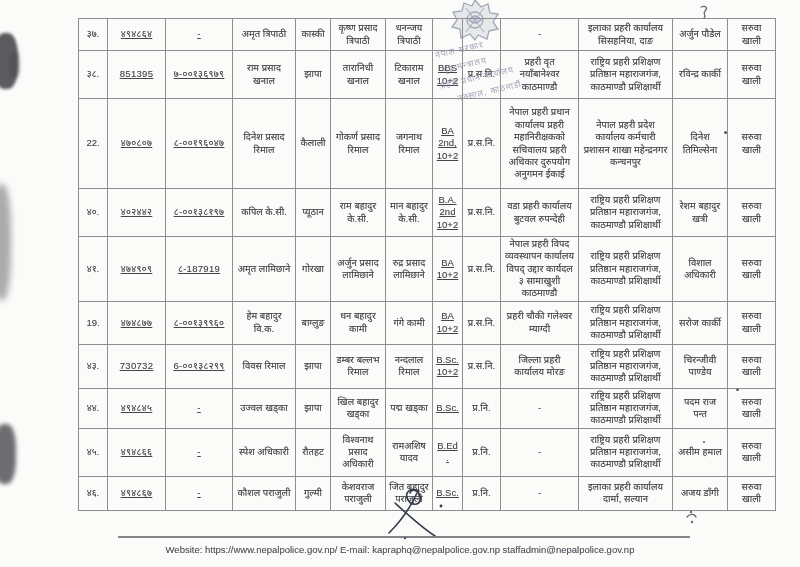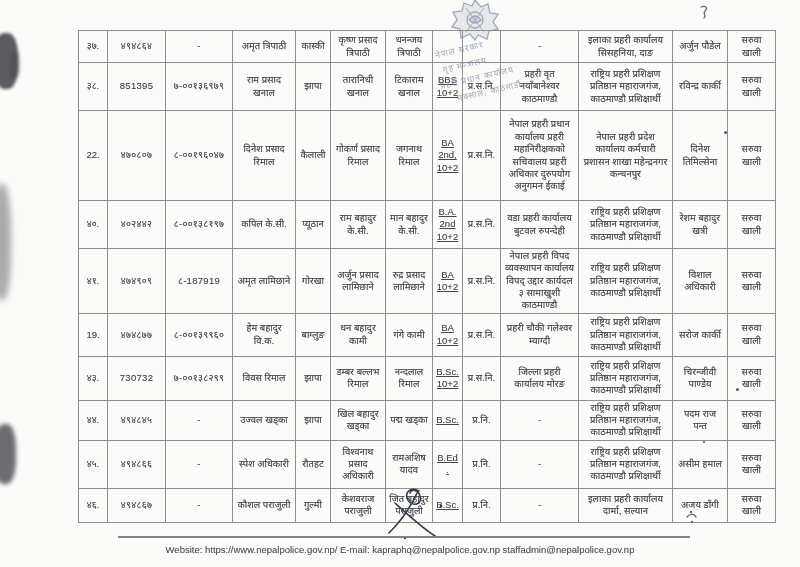--- a/index.html
+++ b/index.html
@@ -4,21 +4,21 @@
 <style>
   html,body{margin:0;padding:0;}
   body{
     width:800px;height:567px;position:relative;overflow:hidden;
     background:#fbfbf9;
     font-family:"Liberation Sans","DejaVu Sans",sans-serif;
     color:#3e3e44;
   }
   
   table.roster{
-    position:absolute;left:78px;top:30px;width:697px;
+    position:absolute;left:78px;top:18px;width:697px;
     border-collapse:collapse;table-layout:fixed;
     background:transparent;
   }
   table.roster td{
     border:1px solid #8f8f8f;
     font-size:9.5px;line-height:1.3;
     padding:1px 3px;
     text-align:center;vertical-align:middle;
     color:#45454b;
     text-shadow:0 0 0.5px rgba(120,120,125,.55);
@@ -28,21 +28,21 @@
   tr:nth-child(2){height:48px}
   tr:nth-child(3){height:90px}
   tr:nth-child(4){height:48px}
   tr:nth-child(5){height:57px}
   tr:nth-child(6){height:43px}
   tr:nth-child(7){height:44px}
   tr:nth-child(8){height:38px}
   tr:nth-child(9){height:48px}
   tr:nth-child(10){height:34px}
   td.col-sn{font-size:9px;}
-  td.col-reg_no,td.col-citizenship_no{font-size:8px;color:#4c4c55;letter-spacing:.3px;}
+  td.col-reg_no,td.col-citizenship_no{font-size:8px;color:#4c4c55;letter-spacing:.3px;text-decoration:underline;}
   td.col-name,td.col-father_name,td.col-grandfather_name,
   td.col-current_office,td.col-assigned_office,td.col-recommended_by{text-align:left;padding-left:4px;}
   td.col-education{font-size:7px;color:#55565e;padding:1px;text-decoration:underline;}
   td.col-rank{font-size:8.5px;}
   td.col-status{font-size:9px;}
   td.dash{text-align:center;}
   
   .stamp{position:absolute;left:424px;top:-4px;width:170px;height:125px;
          opacity:.8;pointer-events:none;}
   .stamp svg{position:absolute;left:22px;top:2px;}
@@ -193,21 +193,21 @@
         <td class="col-education">BA 10+2</td>
         <td class="col-rank">प्र.स.नि.</td>
         <td class="col-current_office">प्रहरी चौकी गलेश्वर म्याग्दी</td>
         <td class="col-assigned_office">राष्ट्रिय प्रहरी प्रशिक्षण प्रतिष्ठान महाराजगंज, काठमाण्डौ प्रशिक्षार्थी</td>
         <td class="col-recommended_by">सरोज कार्की</td>
         <td class="col-status">सरुवा खाली</td>
       </tr>
       <tr>
         <td class="col-sn">४३.</td>
         <td class="col-reg_no">730732</td>
-        <td class="col-citizenship_no">७-००१३८२९९</td>
+        <td class="col-citizenship_no">6-००१३८२९९</td>
         <td class="col-name">विवस रिमाल</td>
         <td class="col-district">झापा</td>
         <td class="col-father_name">डम्बर बल्लभ रिमाल</td>
         <td class="col-grandfather_name">नन्दलाल रिमाल</td>
         <td class="col-education">B.Sc. 10+2</td>
         <td class="col-rank">प्र.स.नि.</td>
         <td class="col-current_office">जिल्ला प्रहरी कार्यालय मोरङ</td>
         <td class="col-assigned_office">राष्ट्रिय प्रहरी प्रशिक्षण प्रतिष्ठान महाराजगंज, काठमाण्डौ प्रशिक्षार्थी</td>
         <td class="col-recommended_by">चिरन्जीवी पाण्डेय</td>
         <td class="col-status">सरुवा खाली</td>

